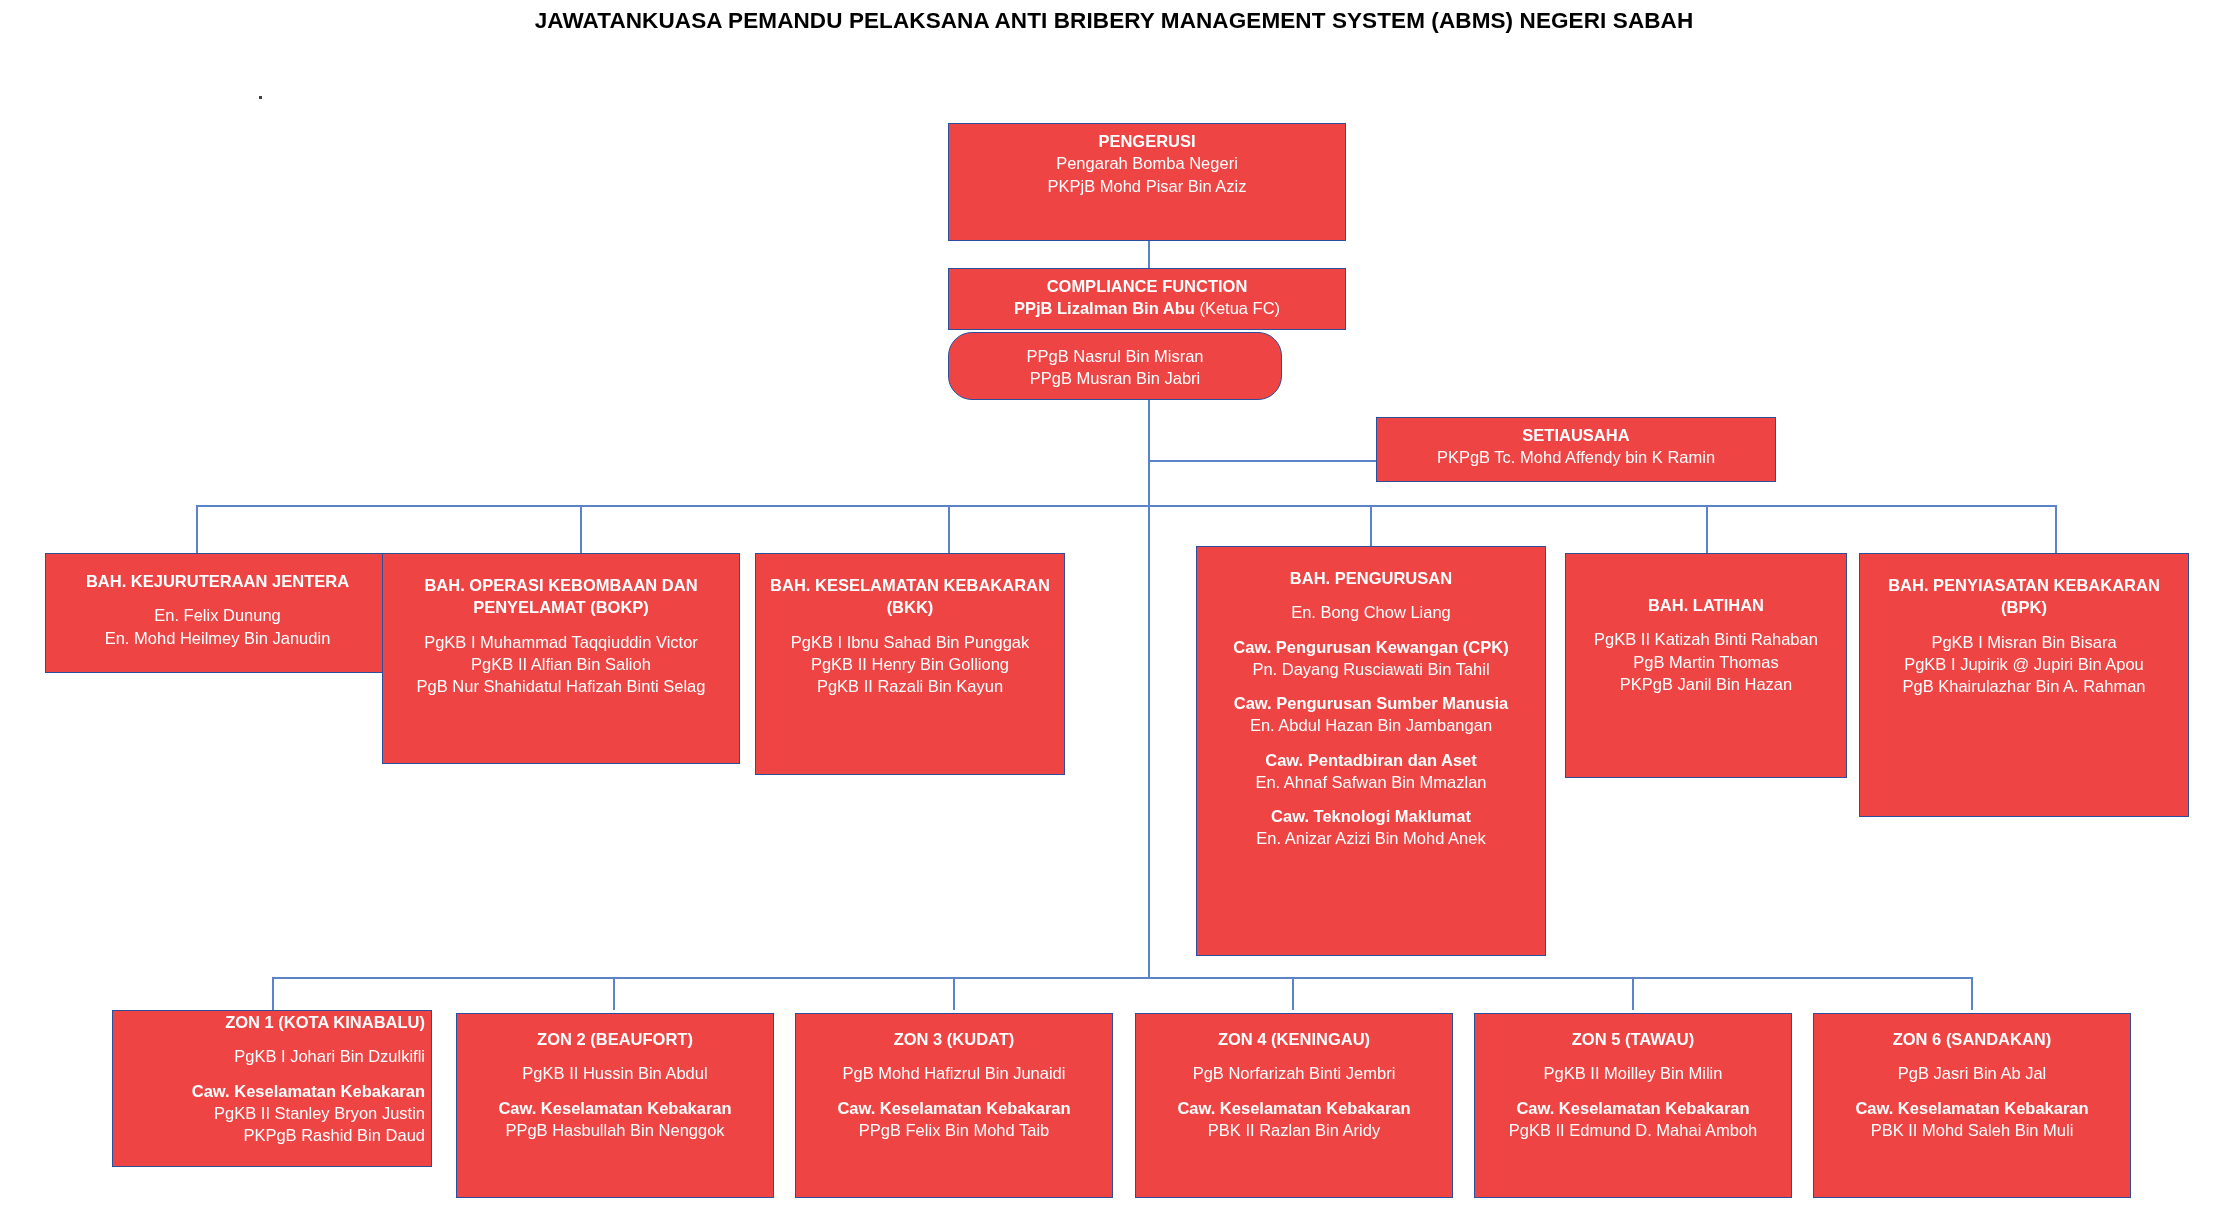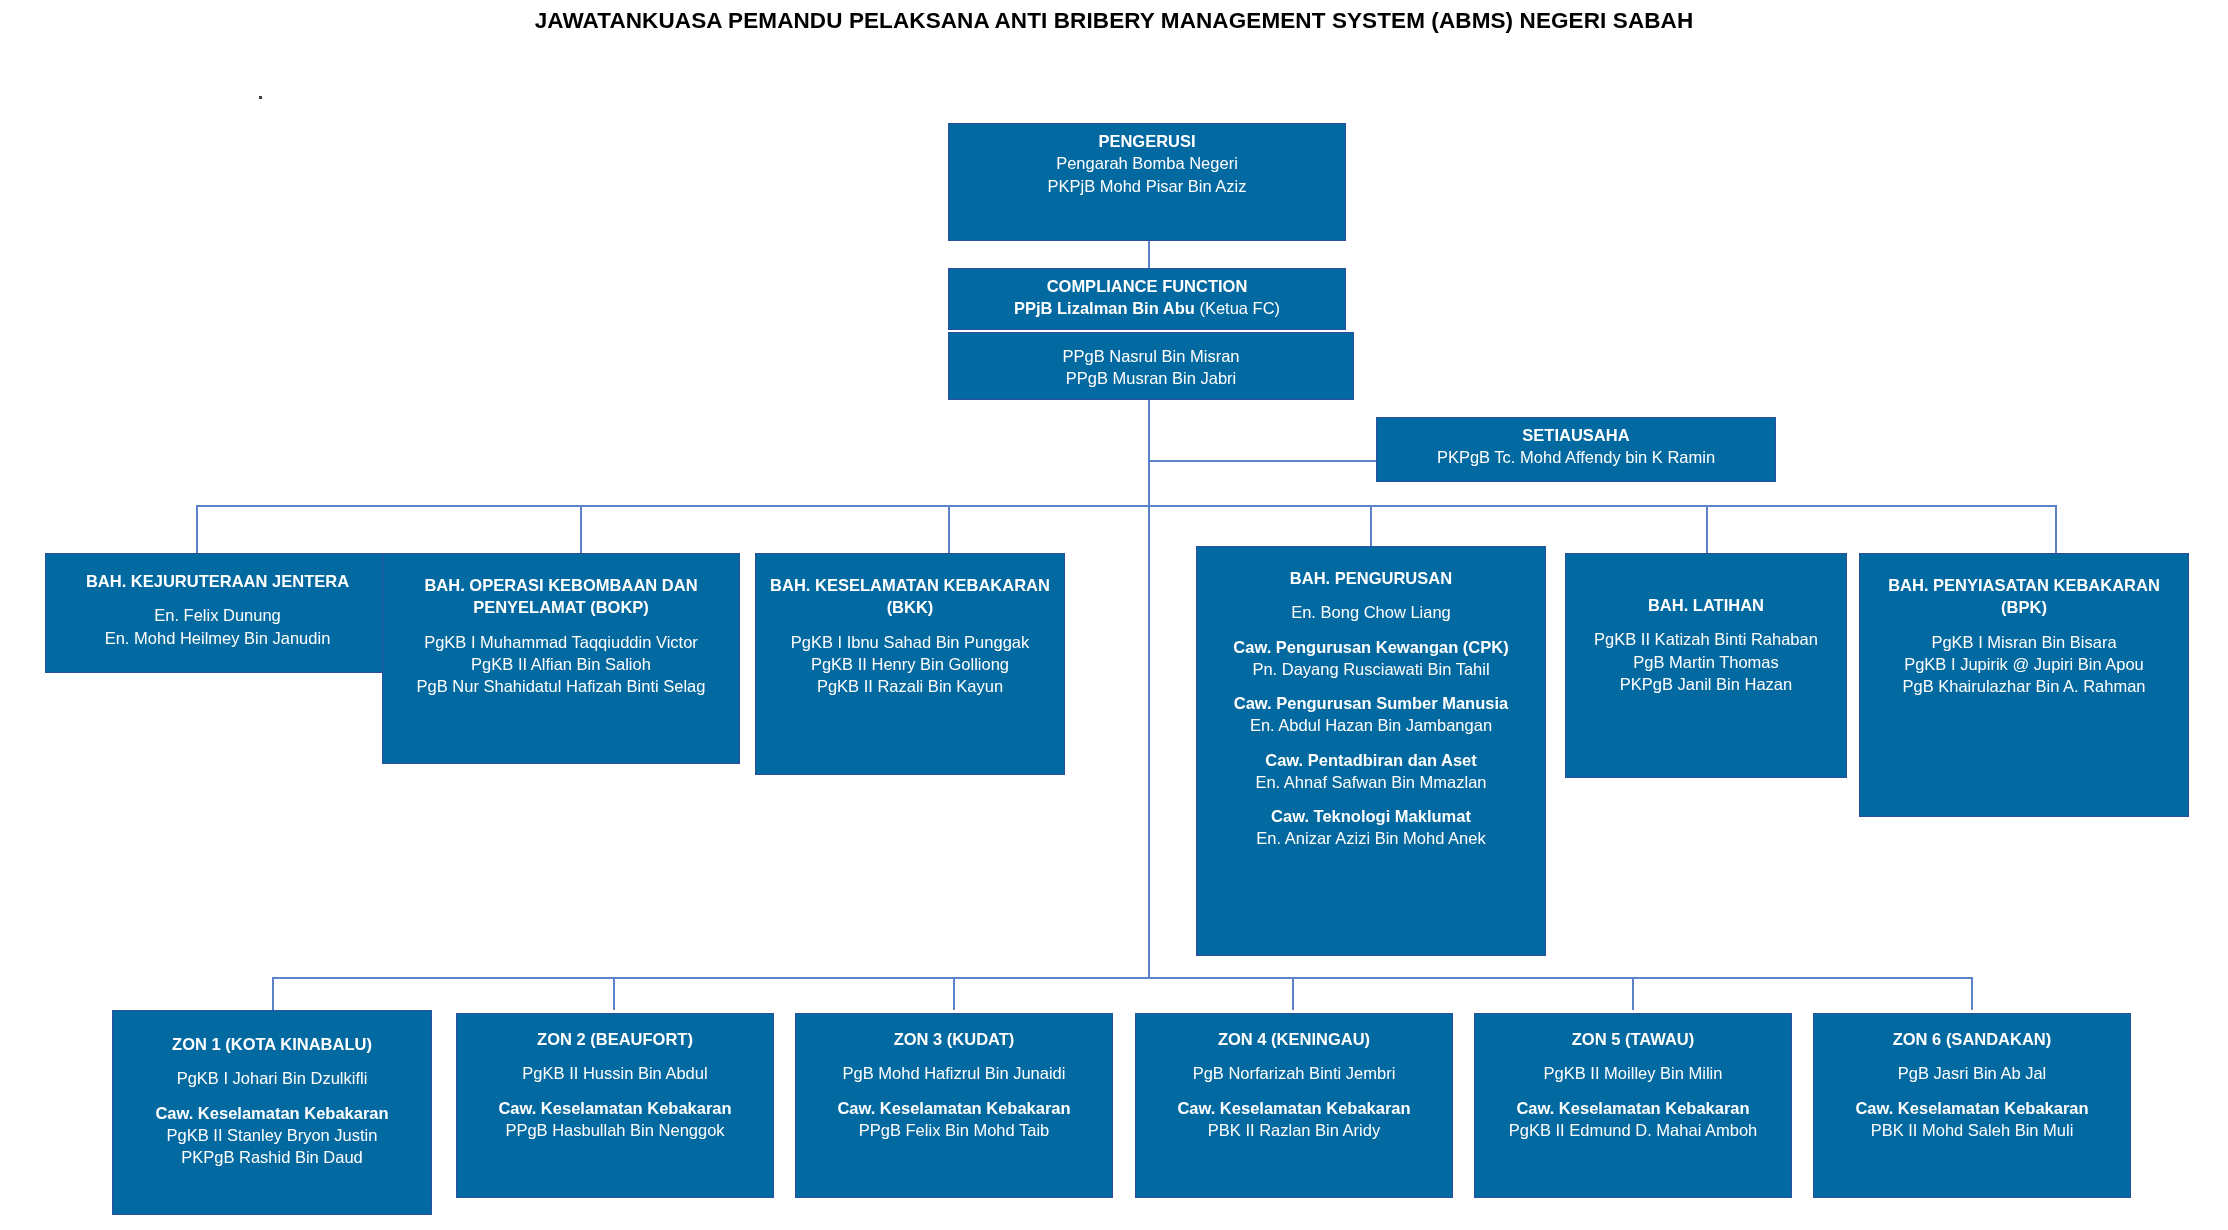--- a/index.html
+++ b/index.html
@@ -33,21 +33,21 @@
   .dot {
     position: absolute;
     left: 259px;
     top: 96px;
     width: 3px;
     height: 3px;
     background: #404040;
   }
   .box {
     position: absolute;
-    background: #0369a1;
+    background: #ef4444;
     border: 1px solid #2b4f9e;
     color: #ffffff;
     box-sizing: border-box;
     text-align: center;
     font-size: 16.5px;
     line-height: 1.35;
     padding: 6px 6px;
   }
   .box .hd {
     font-weight: bold;
@@ -113,21 +113,21 @@
     <span class="hd">PENGERUSI</span>
     <span class="ln">Pengarah Bomba Negeri</span>
     <span class="ln">PKPjB Mohd Pisar Bin Aziz</span>
   </div>
 
   <div class="box" style="left:948px; top:268px; width:398px; height:62px;">
     <span class="hd">COMPLIANCE FUNCTION</span>
     <span class="ln"><span class="inline-hd">PPjB Lizalman Bin Abu</span><span class="inline-rest"> (Ketua FC)</span></span>
   </div>
 
-  <div class="box" style="left:948px; top:332px; width:406px; height:68px; padding-top:12px;">
+  <div class="box" style="left:948px; top:332px; width:334px; height:68px; padding-top:12px;border-radius:24px;">
     <span class="ln">PPgB Nasrul Bin Misran</span>
     <span class="ln">PPgB Musran Bin Jabri</span>
   </div>
 
   <div class="box" style="left:1376px; top:417px; width:400px; height:65px;">
     <span class="hd">SETIAUSAHA</span>
     <span class="ln">PKPgB Tc. Mohd Affendy bin K Ramin</span>
   </div>
 
   <div class="box" style="left:45px; top:553px; width:345px; height:120px; padding-top:16px;">
@@ -180,21 +180,21 @@
   </div>
 
   <div class="box" style="left:1859px; top:553px; width:330px; height:264px; padding-top:20px;">
     <span class="hd">BAH. PENYIASATAN KEBAKARAN (BPK)</span>
     <span class="sp"></span>
     <span class="ln">PgKB I Misran Bin Bisara</span>
     <span class="ln">PgKB I Jupirik @ Jupiri Bin Apou</span>
     <span class="ln">PgB Khairulazhar Bin A. Rahman</span>
   </div>
 
-  <div class="box" style="left:112px; top:1010px; width:320px; height:205px; padding-top:22px;">
+  <div class="box" style="left:112px; top:1010px; width:320px; height:157px; padding-top:0;text-align:right;">
     <span class="hd">ZON 1 (KOTA KINABALU)</span>
     <span class="sp"></span>
     <span class="ln">PgKB I Johari Bin Dzulkifli</span>
     <span class="sp"></span>
     <span class="ln b">Caw. Keselamatan Kebakaran</span>
     <span class="ln">PgKB II Stanley Bryon Justin</span>
     <span class="ln">PKPgB Rashid Bin Daud</span>
   </div>
 
   <div class="box" style="left:456px; top:1013px; width:318px; height:185px; padding-top:14px;">

